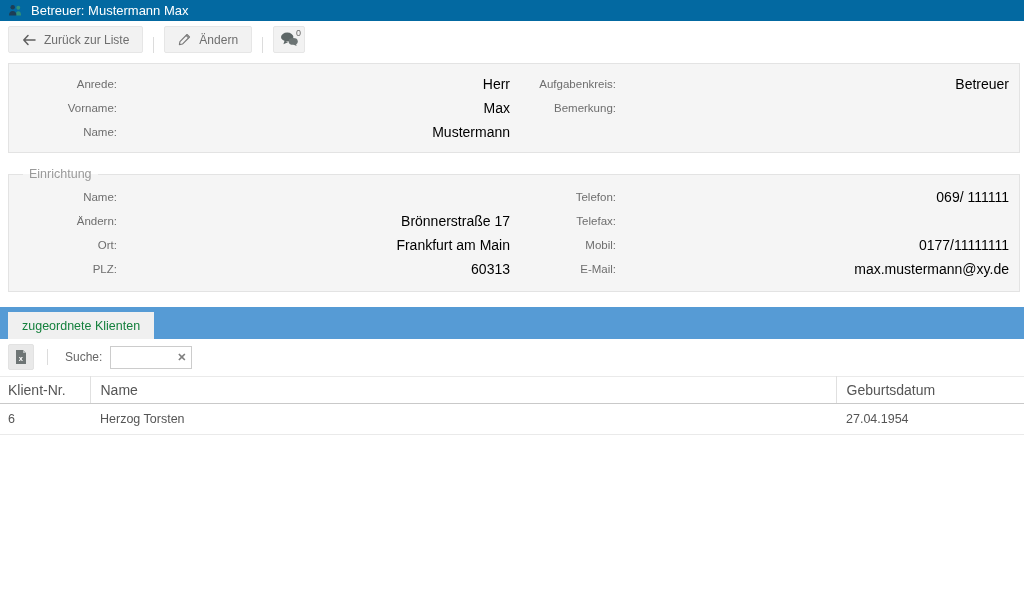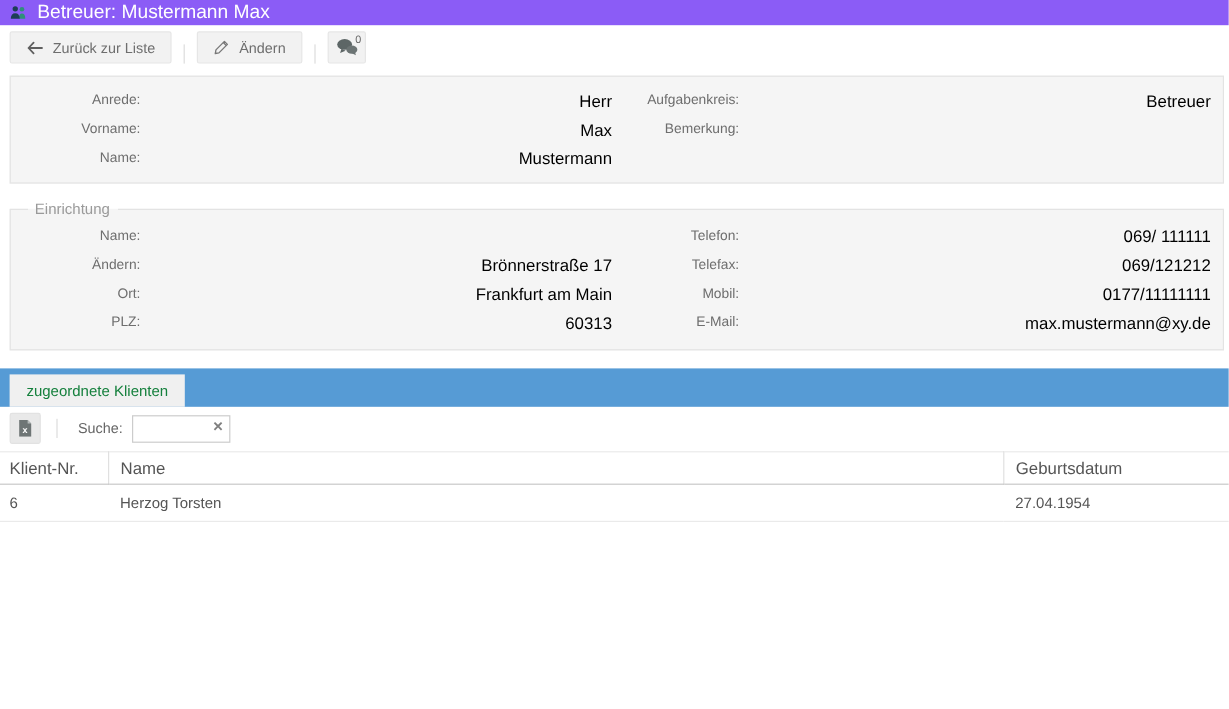--- a/index.html
+++ b/index.html
@@ -8,27 +8,27 @@
     width: 1024px; height: 591px;
     background: #ffffff;
     font-family: "Liberation Sans", sans-serif;
     overflow: hidden;
     position: relative;
   }
 
   
   .titlebar {
     height: 21px;
-    background: #8b5cf6;
+    background: #0369a1;
     color: #ffffff;
     display: flex;
     align-items: center;
     gap: 8px;
     padding: 0 8px;
-    font-size: 16px;
+    font-size: 13px;
   }
   .titlebar .ticon { display: flex; align-items: center; }
 
   
   .toolbar {
     display: flex;
     align-items: flex-end;
     gap: 5px;
     padding: 5px 8px 6px 8px;
   }
@@ -262,21 +262,20 @@
         <span class="fvalue">60313</span>
       </div>
     </div>
     <div class="pcol">
       <div class="frow">
         <span class="flabel">Telefon:</span>
         <span class="fvalue">069/ 111111</span>
       </div>
       <div class="frow">
         <span class="flabel">Telefax:</span>
-        <span class="fvalue">069/121212</span>
       </div>
       <div class="frow">
         <span class="flabel">Mobil:</span>
         <span class="fvalue">0177/11111111</span>
       </div>
       <div class="frow">
         <span class="flabel">E-Mail:</span>
         <span class="fvalue">max.mustermann@xy.de</span>
       </div>
     </div>

